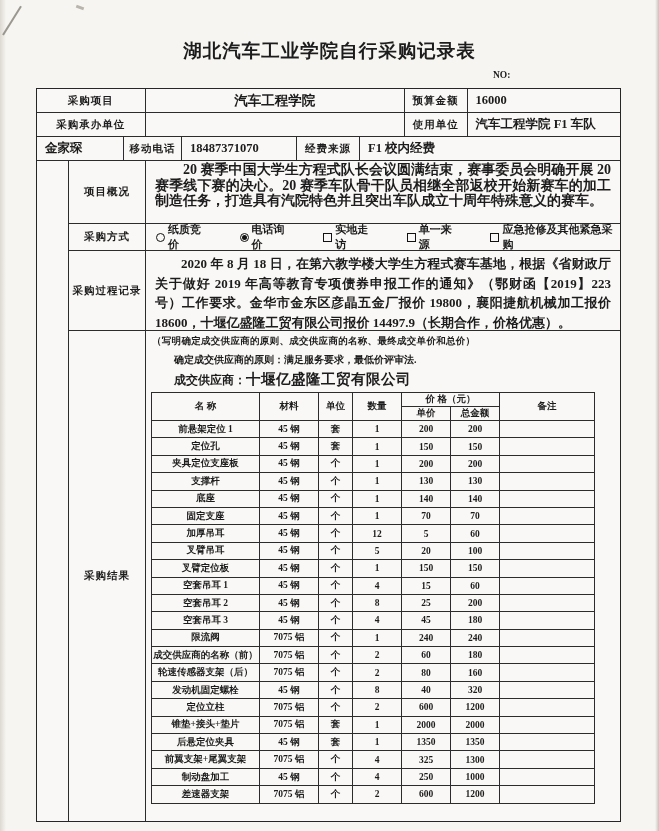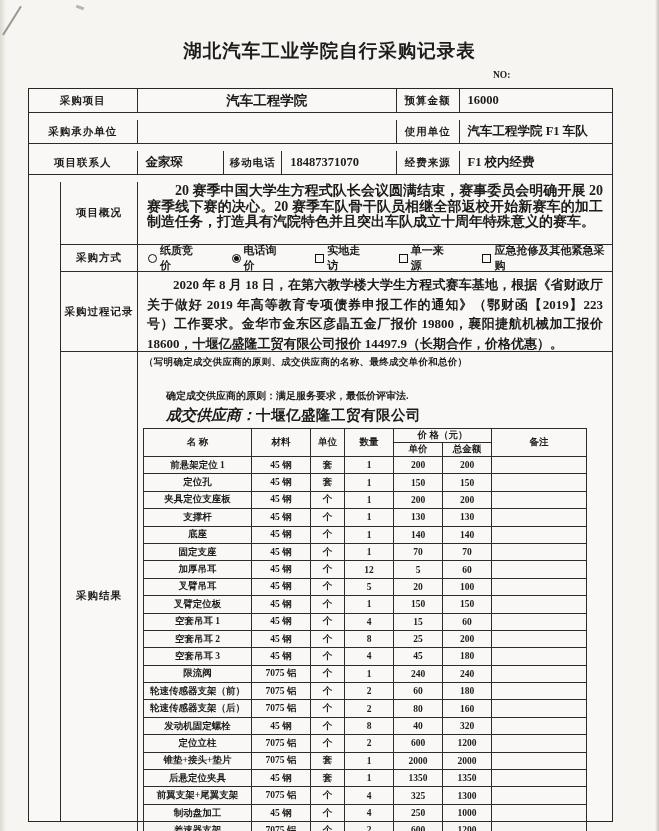--- a/index.html
+++ b/index.html
@@ -14,63 +14,63 @@
     background:linear-gradient(to left,#c6c2bb,#f7f5f1); }
   .mark-topleft { position:absolute; left:3px; top:34px; width:34px; height:2px;
     background:#9a978f; transform:rotate(-58deg); transform-origin:left center; }
   .mark-topdot { position:absolute; left:76px; top:6px; width:8px; height:3px;
     background:#b9b5ad; transform:rotate(20deg); }
 
   .title { position:absolute; top:38px; left:0; width:100%; text-align:center;
     font-size:18.5px; font-weight:bold; letter-spacing:1px; }
   .no-label { position:absolute; top:70px; left:493px; font-size:9.5px; font-weight:bold; }
 
-  .form { position:absolute; left:28px; top:88px; width:585px; height:734px;
+  .form { position:absolute; left:36px; top:88px; width:585px; height:734px;
     border:1.5px solid #262626; box-sizing:border-box;
-    display:flex; flex-direction:column; background:rgba(255,255,255,0.35);gap:7px; }
+    display:flex; flex-direction:column; background:rgba(255,255,255,0.35); }
   .row { display:flex; border-bottom:1px solid #2c2c2c; box-sizing:border-box; flex:none; }
   .r-info { height:24px; }
   .cell { border-right:1px solid #2c2c2c; box-sizing:border-box;
     display:flex; align-items:center; overflow:hidden; }
   .cell.last { border-right:none; }
   .label-cell { justify-content:center; font-weight:bold; font-size:10.5px; letter-spacing:1px; }
   .value-cell { padding-left:8px; font-size:12.5px; font-weight:bold; }
   .value-center { justify-content:center; padding-left:0; font-size:13.5px; }
   .w-label { width:109px; } .w-val1 { width:260px; } .w-lab2 { width:63px;text-align:right; } .w-val2 { width:153px; }
   .w-contact { width:87px; } .w-phonelab { width:58px; } .w-phone { width:115px; }
 
   .bottom { display:flex; flex:1; min-height:0; }
   .narrow-col { width:32px; border-right:1px solid #2c2c2c; box-sizing:border-box; flex:none; }
   .bottom-rows { flex:1; display:flex; flex-direction:column; min-width:0; }
   .b-label { width:77px; flex:none; }
-  .b-content { flex:1; min-width:0;justify-content:flex-end; }
+  .b-content { flex:1; min-width:0; }
   .r-overview { height:63px; }
   .r-method { height:27px; }
   .r-process { height:80px; }
   .r-result { flex:1; border-bottom:none; }
 
   .para { display:block; font-weight:bold; padding:1px 9px 0 9px; text-align:justify; }
   .para-overview { font-size:14px; line-height:15.6px; text-indent:28px; }
   .para-process { font-size:13px; line-height:19.6px; text-indent:26px; padding-top:3px; }
 
   .opts { display:flex; align-items:center; padding-left:10px;
     font-size:11px; font-weight:bold; }
   .opt { display:flex; align-items:center; margin-right:29px; }
   .opt:last-child { margin-right:0; }
   .glyph { display:inline-block; width:9px; height:9px; border:1.3px solid #111;
     margin-right:3px; box-sizing:border-box; position:relative; flex:none; }
   .glyph.radio { border-radius:50%; }
   .glyph.checked::after { content:""; position:absolute; left:1px; top:1px; right:1px; bottom:1px;
     background:#111; border-radius:50%; }
 
   .result-content { display:flex; flex-direction:column; align-items:flex-start; }
-  .note { font-size:9.5px; font-weight:bold; margin:4px 0 15px 6px; letter-spacing:0.3px; }
+  .note { font-size:9.5px; font-weight:bold; margin:4px 0 0 6px; letter-spacing:0.3px; }
   .principle { font-size:10px; font-weight:bold; margin:5px 0 0 28px; }
   .supplier-line { margin:3px 0 0 28px; display:flex; align-items:baseline; }
-  .supplier-label { font-size:15px; font-weight:bold;font-style:italic; }
+  .supplier-label { font-size:12px; font-weight:bold; }
   .supplier-name { font-size:14.5px; font-weight:bold; letter-spacing:0.5px; }
 
   table.items { border-collapse:collapse; table-layout:fixed; width:443px;
     margin:3px 0 0 5px; flex:none; }
   .items th, .items td { border:1px solid #2c2c2c; font-size:9.5px; font-weight:bold;
     text-align:center; padding:0; overflow:hidden; white-space:nowrap; box-sizing:border-box; }
   .items thead th { height:14px; }
   .items tbody td { height:17.4px; }
 </style>
 </head>
@@ -94,21 +94,20 @@
   </div>
 
   <div class="row r-info">
     <div class="cell label-cell w-label">采购承办单位</div>
     <div class="cell value-cell w-val1"></div>
     <div class="cell label-cell w-lab2">使用单位</div>
     <div class="cell value-cell w-val2 last">汽车工程学院 F1 车队</div>
   </div>
 
   <div class="row r-info">
-    <div class="cell label-cell w-label">项目联系人</div>
     <div class="cell value-cell w-contact">金家琛</div>
     <div class="cell label-cell w-phonelab">移动电话</div>
     <div class="cell value-cell w-phone">18487371070</div>
     <div class="cell label-cell w-lab2">经费来源</div>
     <div class="cell value-cell w-val2 last">F1 校内经费</div>
   </div>
 
   <div class="bottom">
     <div class="narrow-col"></div>
     <div class="bottom-rows">
@@ -301,21 +300,21 @@
                 <tr>
                   <td>限流阀</td>
                   <td>7075 铝</td>
                   <td>个</td>
                   <td>1</td>
                   <td>240</td>
                   <td>240</td>
                   <td></td>
                 </tr>
                 <tr>
-                  <td>轮速传感器支架（前）</td>
+                  <td>成交供应商的名称（前）</td>
                   <td>7075 铝</td>
                   <td>个</td>
                   <td>2</td>
                   <td>60</td>
                   <td>180</td>
                   <td></td>
                 </tr>
                 <tr>
                   <td>轮速传感器支架（后）</td>
                   <td>7075 铝</td>

